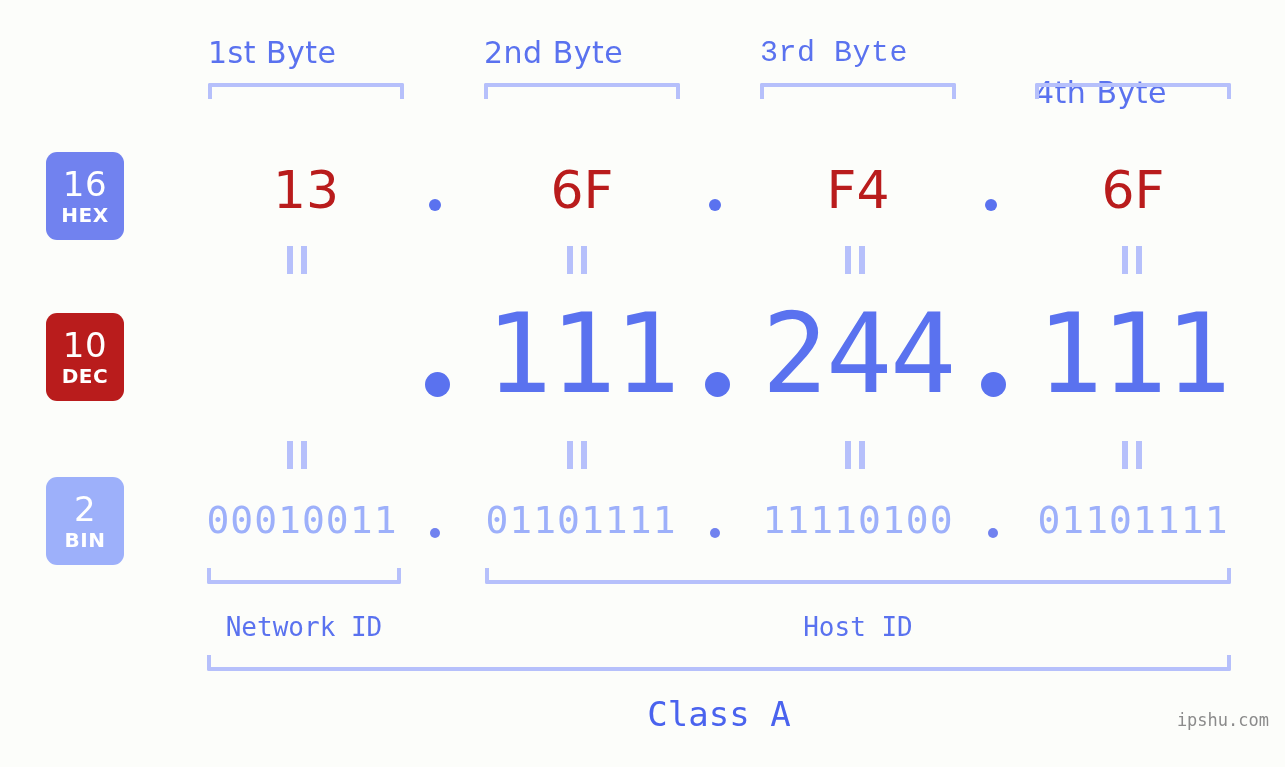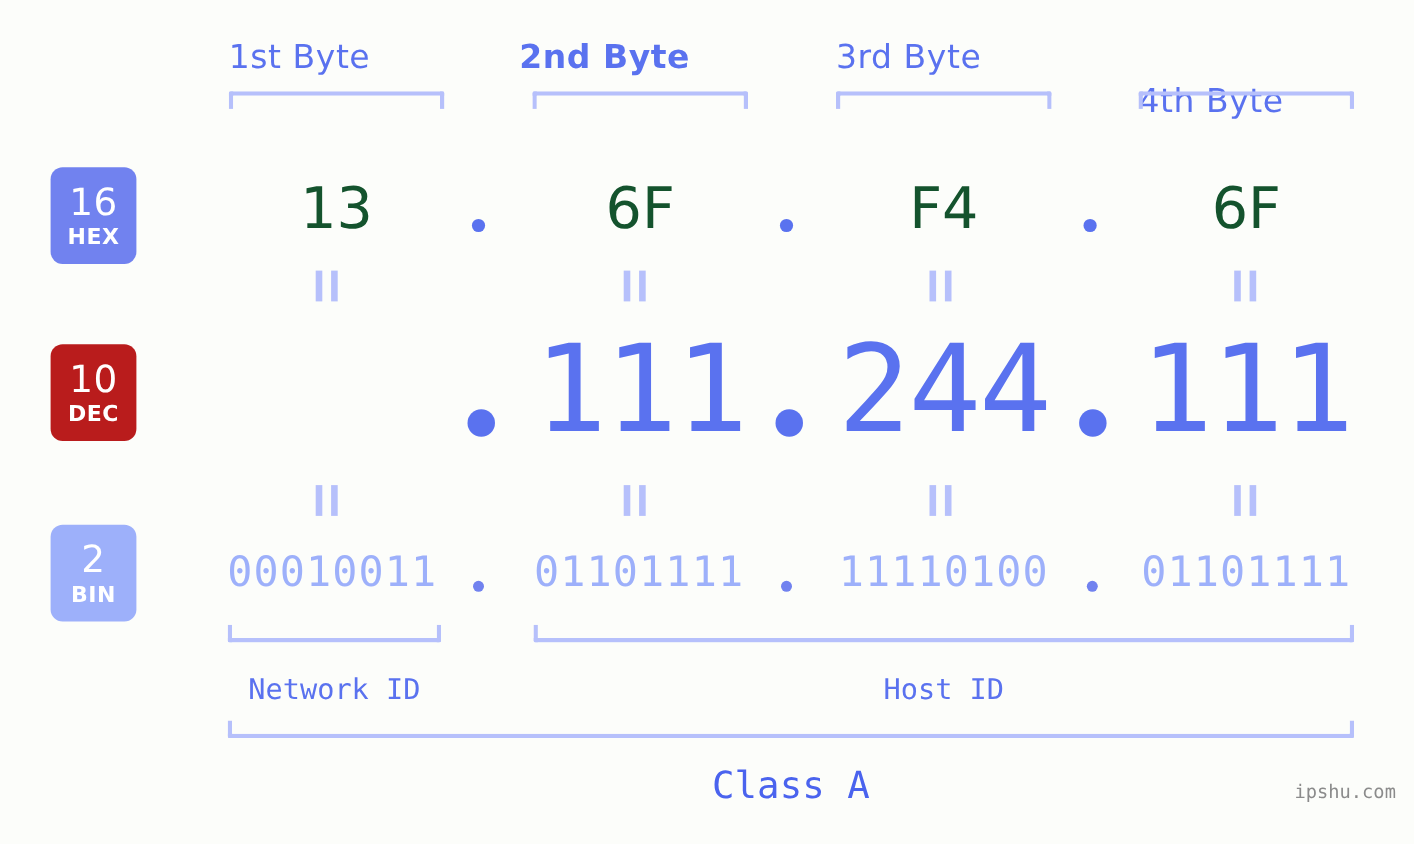--- a/index.html
+++ b/index.html
@@ -89,21 +89,21 @@
 
   
   .hex-val {
     position: absolute;
     top: 155px;
     height: 70px;
     line-height: 70px;
     text-align: center;
     font-family: "DejaVu Sans", sans-serif;
     font-size: 52px;
-    color: #14532d;
+    color: #b91c1c;
     white-space: nowrap;
   }
   .hex-dot {
     position: absolute;
     top: 199px;
     width: 12px;
     height: 12px;
     border-radius: 50%;
     background: #5a72ef;
   }
@@ -202,22 +202,22 @@
     color: #8b8b8b;
     white-space: nowrap;
   }
 </style>
 </head>
 <body>
 
 <div class="canvas">
 
   <div class="byte-label" style="left:208px;width:196px;">1st Byte</div>
-  <div class="byte-label" style="left:472px;width:196px;font-weight:bold;">2nd Byte</div>
-  <div class="byte-label" style="left:760px;width:196px;">3rd Byte</div>
+  <div class="byte-label" style="left:484px;width:196px;">2nd Byte</div>
+  <div class="byte-label" style="left:760px;width:196px;font-family:Liberation Mono, monospace;">3rd Byte</div>
   <div class="byte-label" style="left:1035px;width:196px;margin-top:40px;">4th Byte</div>
 
   <div class="bracket-top" style="left:208px;width:196px;top:83px;"></div>
   <div class="bracket-top" style="left:484px;width:196px;top:83px;"></div>
   <div class="bracket-top" style="left:760px;width:196px;top:83px;"></div>
   <div class="bracket-top" style="left:1035px;width:196px;top:83px;"></div>
 
   <div class="badge" id="badge-hex">
     <span class="num">16</span>
     <span class="nm">HEX</span>

